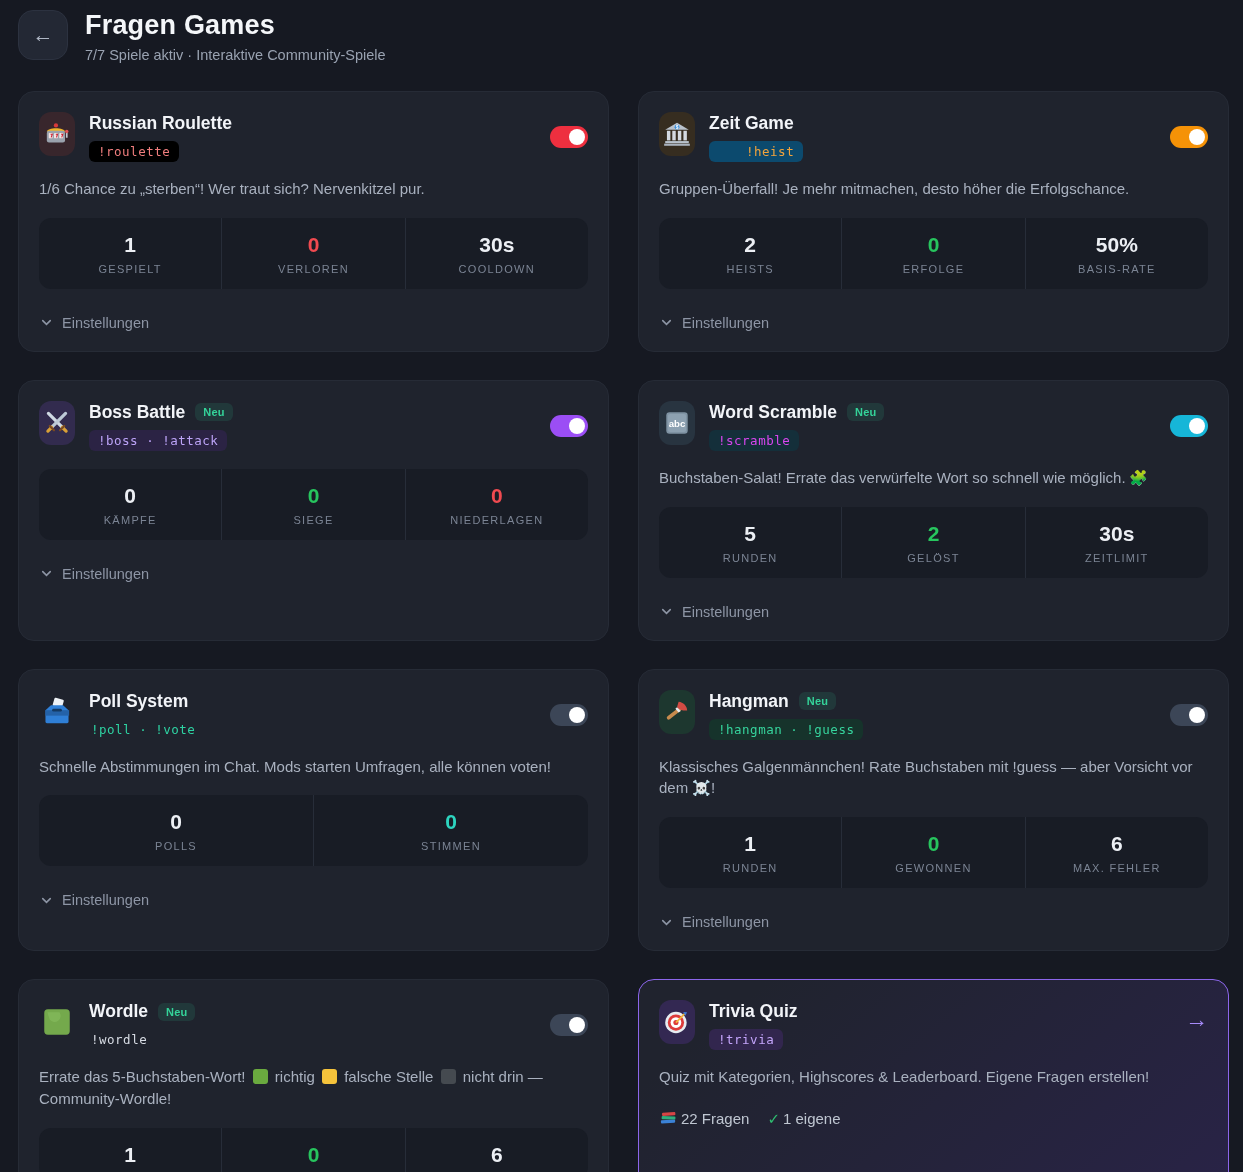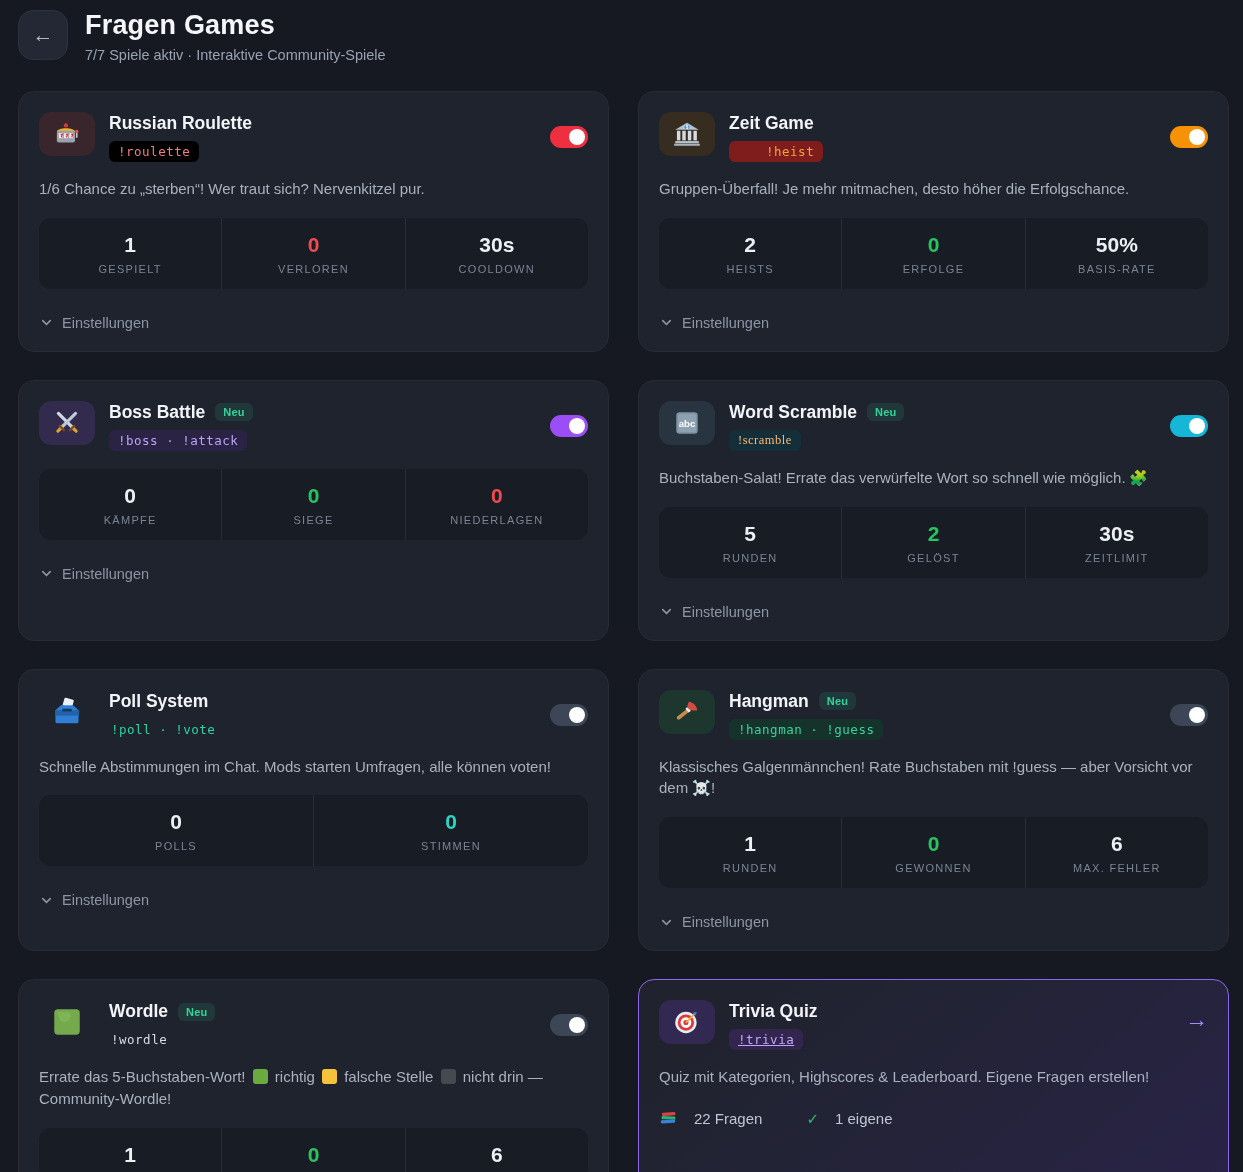--- a/index.html
+++ b/index.html
@@ -24,21 +24,21 @@
   .card {
     background:#1f232d; border:1px solid #262b36; border-radius:16px;
     padding:20px; display:flex; flex-direction:column;
   }
   .card.trivia {
     background:linear-gradient(140deg,#20232e 15%,#292347 100%);
     border:1px solid rgba(140,102,235,.55);
   }
   .card-head { display:flex; gap:14px; align-items:flex-start; }
   .tile {
-    width:56px; height:44px; border-radius:12px; flex:0 0 auto;
+    width:36px; height:44px; border-radius:12px; flex:0 0 auto;
     display:flex; align-items:center; justify-content:center;
   }
   .title-row { display:flex; align-items:center; gap:10px; margin-top:1px; }
   .game-title { font-size:17.5px; font-weight:bold; color:#f2f4f8; }
   .neu-chip {
     font-size:11px; font-weight:bold; color:#34d399; background:rgba(52,211,153,.12);
     padding:3px 8px; border-radius:6px; letter-spacing:.2px;
   }
   .cmd {
     display:inline-block; margin-top:7px;
@@ -60,21 +60,21 @@
     display:flex; align-items:stretch;
   }
   .stat { flex:1; text-align:center; padding:16px 0 14px; border-right:1px solid #272d39; }
   .stat:last-child { border-right:none; }
   .stat .val { font-size:21px; font-weight:bold; line-height:1; }
   .stat .lab { margin-top:8px; font-size:11px; letter-spacing:1.3px; color:#7b8494; }
 
   .settings { margin-top:26px; display:flex; align-items:center; gap:8px; color:#8d95a5; font-size:14.5px; cursor:pointer; }
   .settings svg { display:block; }
 
-  .meta-row { margin-top:20px; display:flex; align-items:center; gap:16px; font-size:15px; color:#bfc6d1; }
+  .meta-row { margin-top:20px; display:flex; align-items:center; gap:3px; font-size:15px; color:#bfc6d1; }
   .meta-row .spacer { width:12px; }
   .check-glyph { font-size:15px; font-weight:bold; }
 
   .sw { display:inline-block; width:15px; height:15px; border-radius:3px; vertical-align:-2px; margin:0 3px; }
 </style>
 </head>
 <body>
 
 <header class="page-header">
   <div class="back-btn">
@@ -150,21 +150,21 @@
             <rect x="14.8" y="11" width="3.2" height="9" fill="#d4dae1"></rect>
             <rect x="20" y="11" width="3.2" height="9" fill="#d4dae1"></rect>
             <rect x="3" y="20.6" width="22" height="2" fill="#b9c2cc"></rect>
             <rect x="2" y="23" width="24" height="2" fill="#aab3be"></rect>
           </svg>
       </div>
       <div class="head-text">
         <div class="title-row">
             <h2 class="game-title">Zeit Game</h2>
           </div>
-        <span class="cmd" style="color: rgb(242, 163, 60); background-color: #7f1d1d; padding-left: 37px;">!heist</span>
+        <span class="cmd" style="color: rgb(242, 163, 60); background-color: #0c4a6e; padding-left: 37px;">!heist</span>
       </div>
       <div class="toggle" style="background-color: rgb(245, 146, 7);">
           <span class="knob"></span>
         </div>
     </div>
     <p class="desc">Gruppen-Überfall! Je mehr mitmachen, desto höher die Erfolgschance.</p>
     <div class="stats">
       <div class="stat">
           <div class="val" style="color: rgb(236, 239, 244);">2</div>
           <div class="lab">HEISTS</div>
@@ -238,21 +238,21 @@
             <rect x="4" y="4" width="20" height="20" rx="3" fill="#7f93a3"></rect>
             <rect x="5.5" y="5.5" width="17" height="17" rx="2" fill="#8da1b1"></rect>
             <text x="14" y="17.5" font-size="9" font-family="sans-serif" font-weight="bold" fill="#ffffff" text-anchor="middle">abc</text>
           </svg>
       </div>
       <div class="head-text">
         <div class="title-row">
           <h2 class="game-title">Word Scramble</h2>
           <span class="neu-chip">Neu</span>
         </div>
-        <span class="cmd" style="color: #fdba74; background-color: rgb(20, 47, 58); font-family: Liberation Serif, serif;">!scramble</span>
+        <span class="cmd" style="color: #d946ef; background-color: rgb(20, 47, 58);">!scramble</span>
       </div>
       <div class="toggle" style="background-color: rgb(22, 182, 216);">
           <span class="knob"></span>
         </div>
     </div>
     <p class="desc">Buchstaben-Salat! Errate das verwürfelte Wort so schnell wie möglich. 🧩</p>
     <div class="stats">
       <div class="stat">
           <div class="val" style="color: rgb(236, 239, 244);">5</div>
           <div class="lab">RUNDEN</div>
@@ -399,21 +399,21 @@
             <circle cx="13" cy="14.5" r="5" fill="#ffffff"></circle>
             <circle cx="13" cy="14.5" r="2.4" fill="#dd3b3b"></circle>
             <path d="M13 14.5 L21 6.5" stroke="#f2b63c" stroke-width="1.6"></path>
             <path d="M19.8 4.6 l3.6 0.4 l-1.6 3.2 z" fill="#3e7bd6"></path>
           </svg>
       </div>
       <div class="head-text">
         <div class="title-row">
             <h2 class="game-title">Trivia Quiz</h2>
           </div>
-        <span class="cmd" style="color: rgb(195, 164, 250); background-color: rgb(50, 38, 78); text-decoration: underline;">!trivia</span>
+        <span class="cmd" style="color: rgb(195, 164, 250); background-color: rgb(50, 38, 78);">!trivia</span>
       </div>
       <span class="go-arrow" style="color: rgb(167, 139, 250);">→</span>
     </div>
     <p class="desc">Quiz mit Kategorien, Highscores &amp; Leaderboard. Eigene Fragen erstellen!</p>
     <div class="meta-row">
       <span>
         <svg width="19" height="19" viewBox="0 0 20 20">
             <rect x="2" y="12.5" width="15" height="3.4" rx="1" fill="#3b82d6" transform="rotate(-4 9 14)"></rect>
             <rect x="2.8" y="8.6" width="14.5" height="3.4" rx="1" fill="#2fae7d" transform="rotate(2 10 10)"></rect>
             <rect x="3.2" y="4.6" width="14" height="3.4" rx="1" fill="#d64545" transform="rotate(-3 10 6)"></rect>

